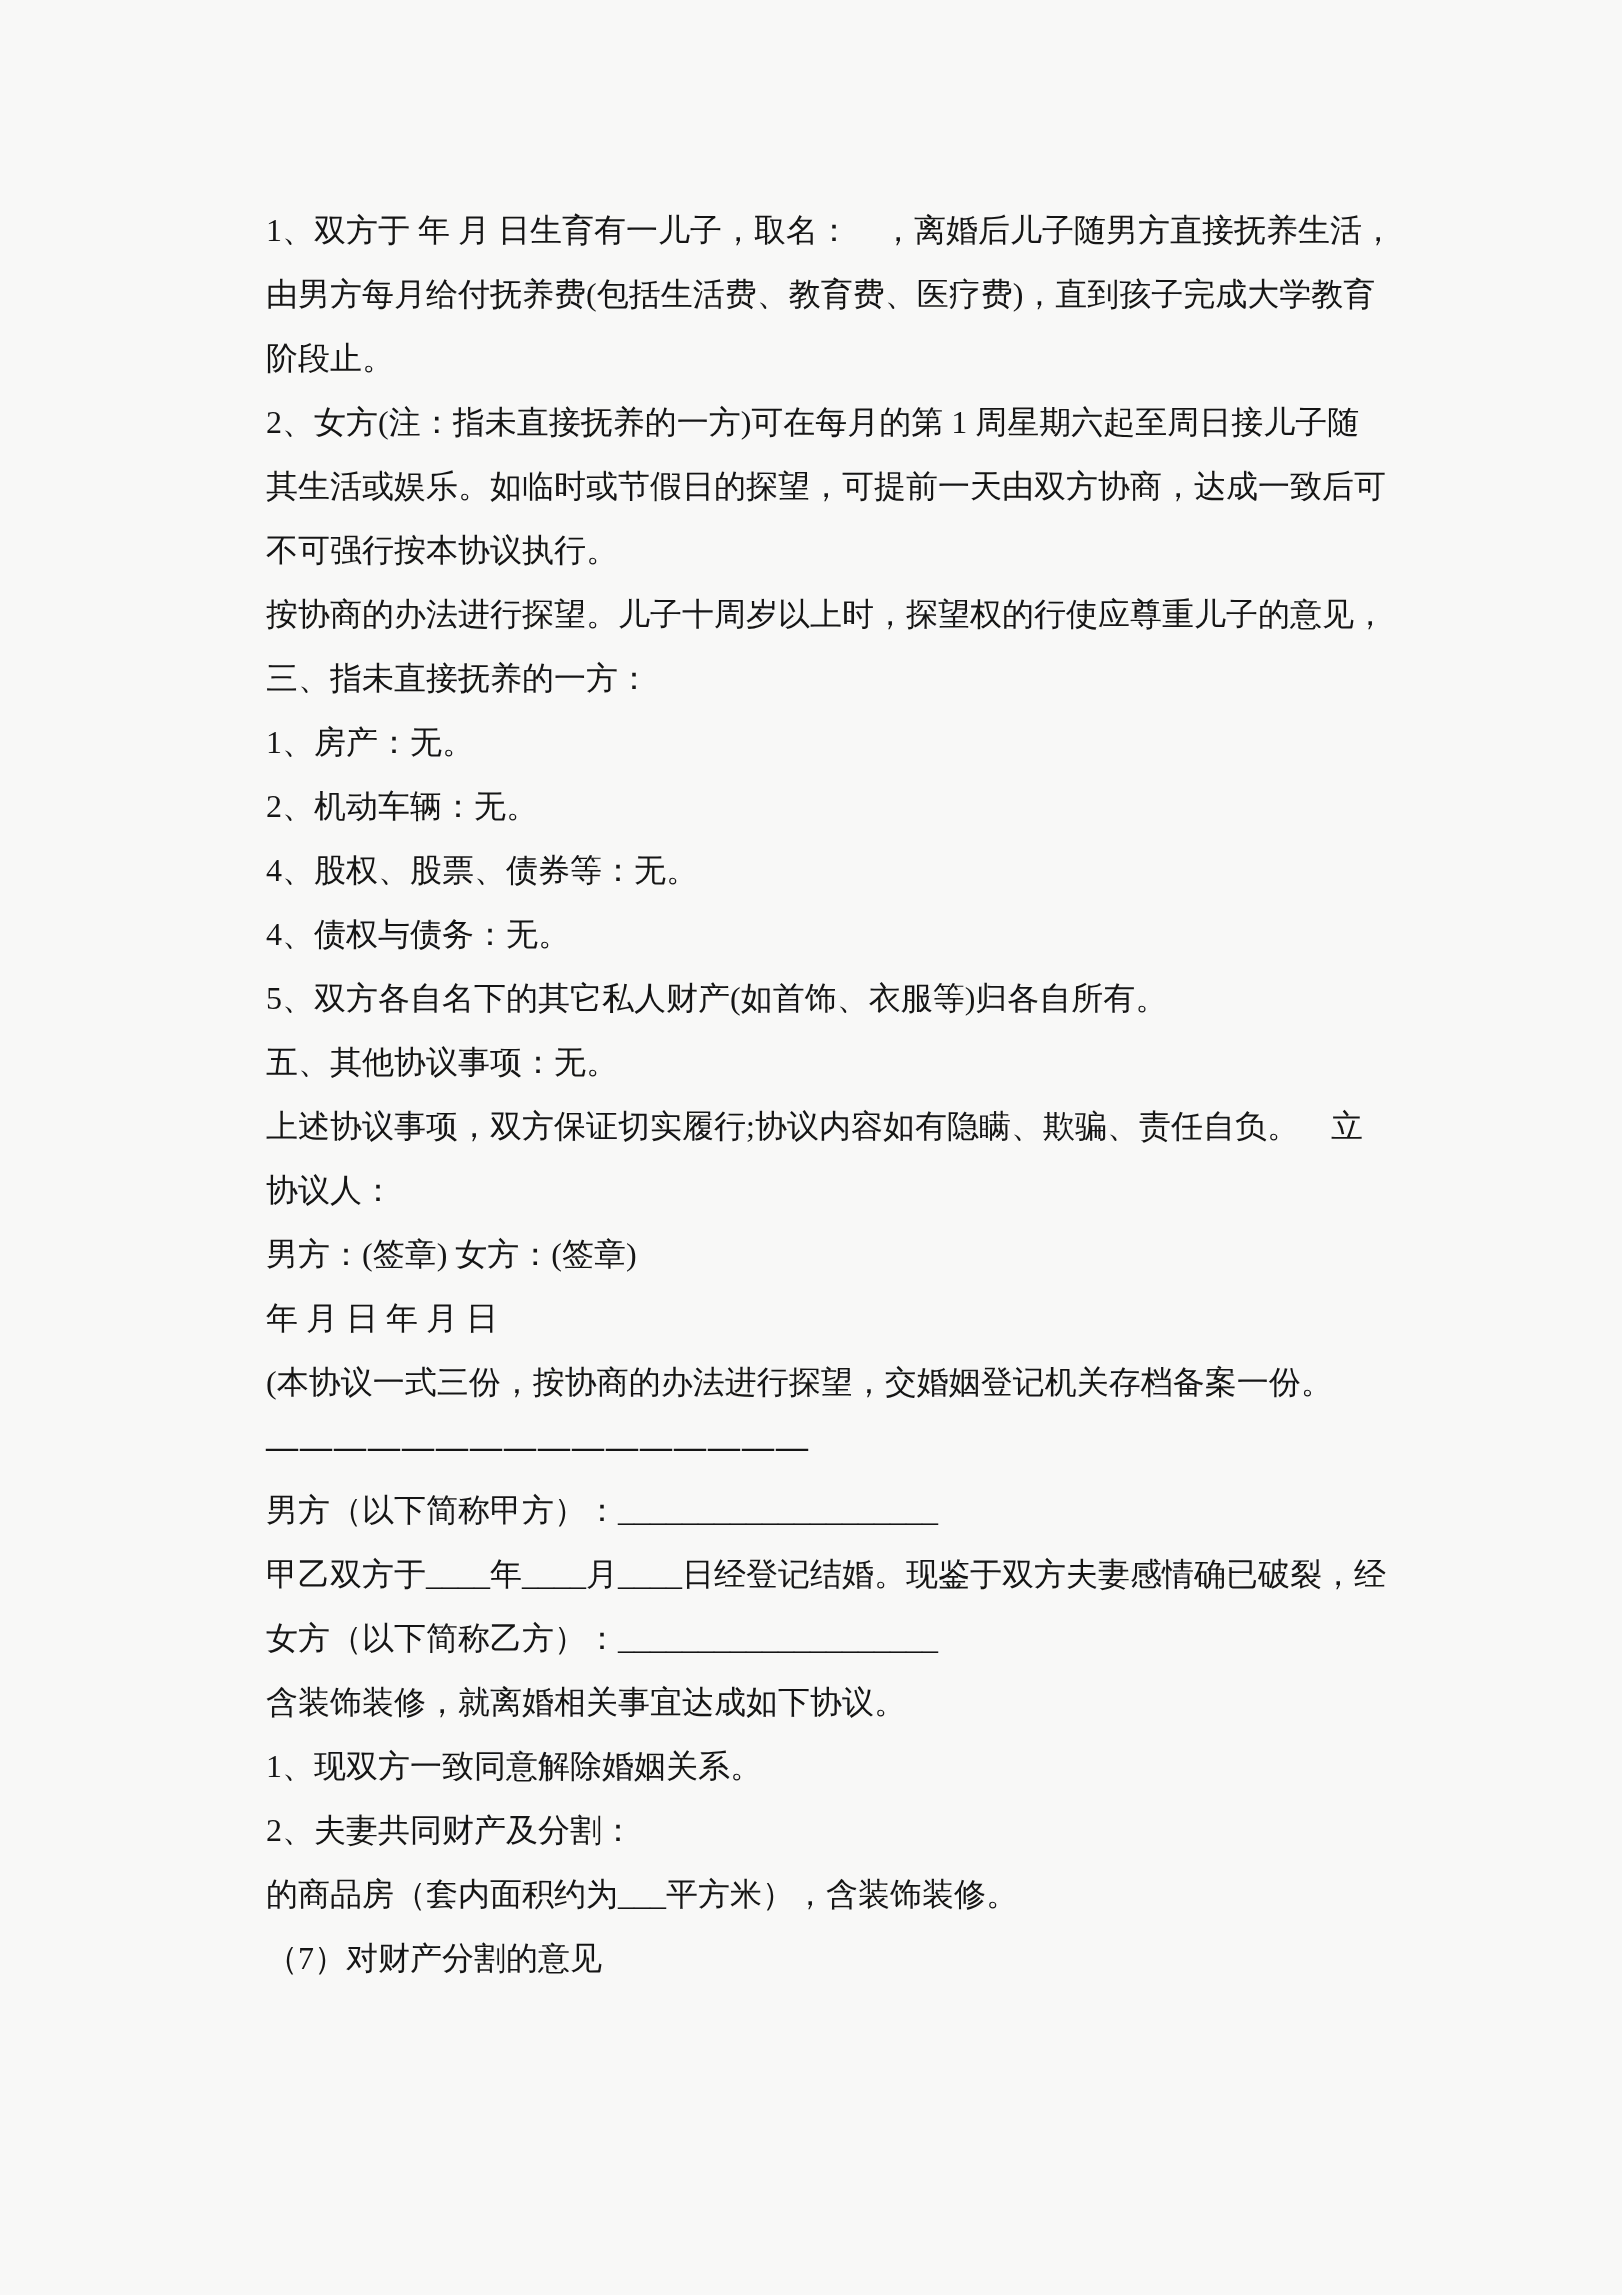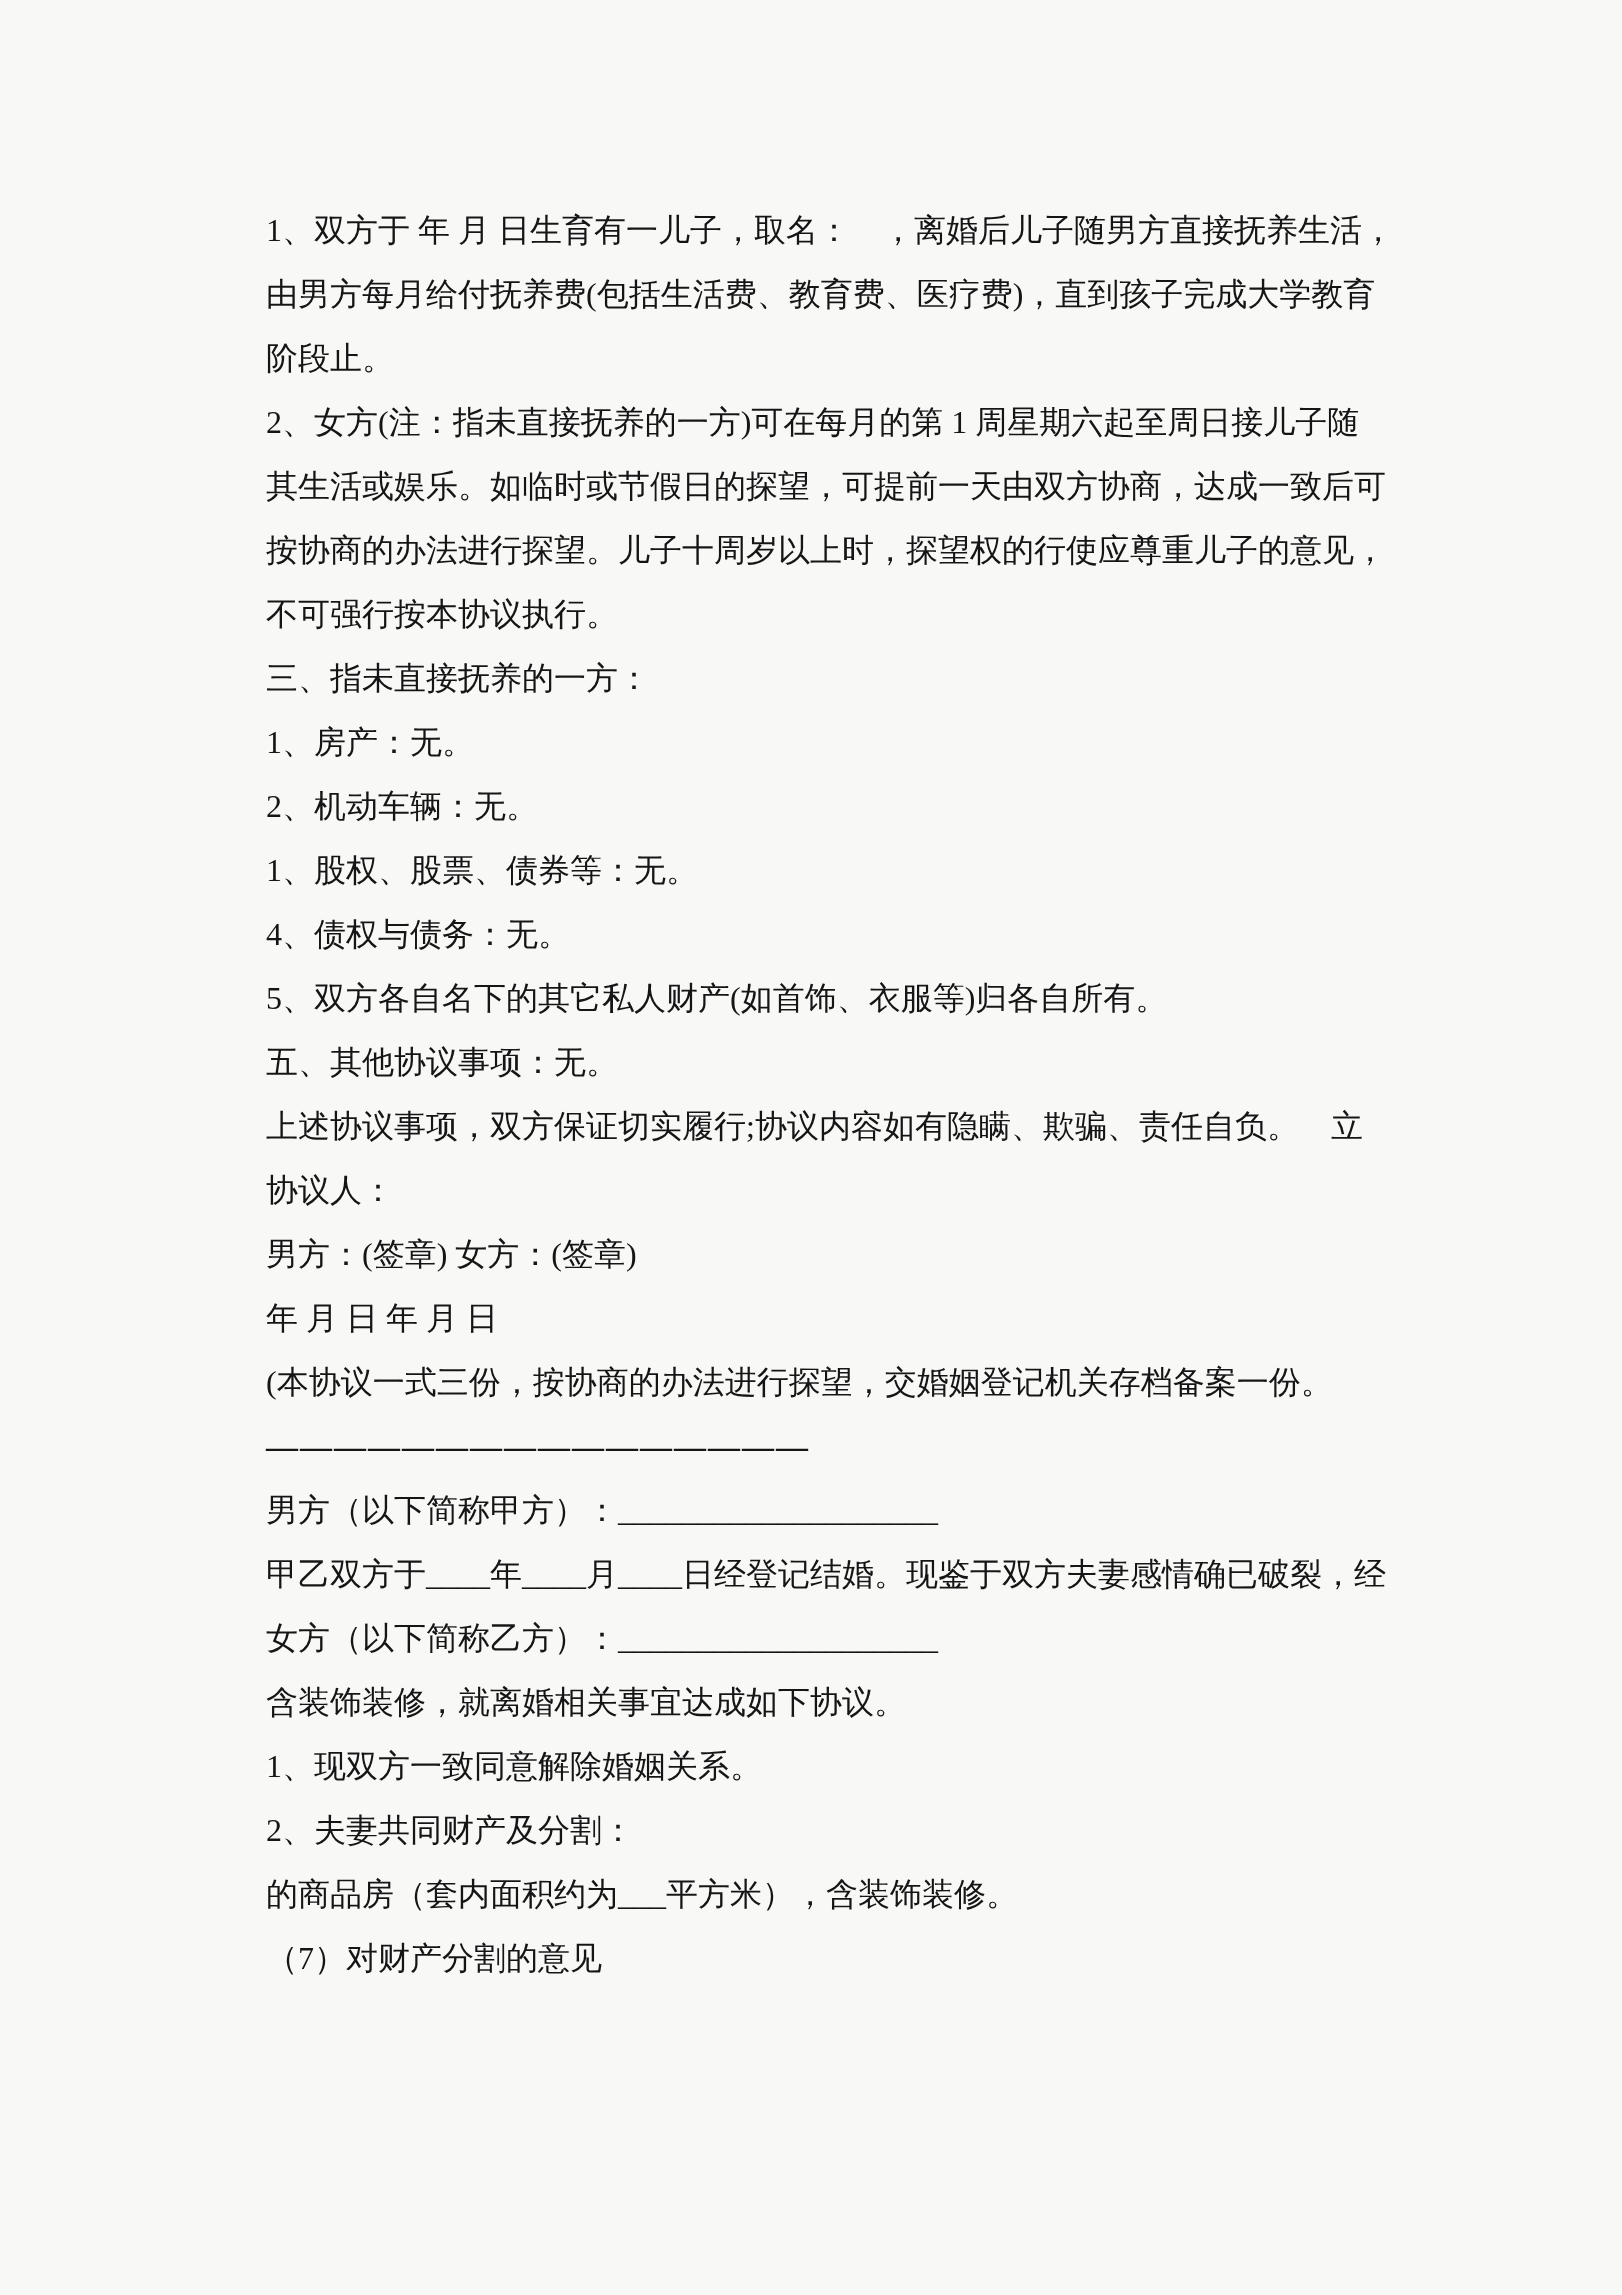--- a/index.html
+++ b/index.html
@@ -43,26 +43,26 @@
 </head>
 <body style="background: rgb(248, 248, 247);">
 
 <div class="page" style="background: rgb(248, 248, 247); color: rgb(21, 21, 21); margin-left: 24px;">
   <div class="content">
       <div class="line">1、双方于 年 月 日生育有一儿子，取名：　，离婚后儿子随男方直接抚养生活，</div>
       <div class="line">由男方每月给付抚养费(包括生活费、教育费、医疗费)，直到孩子完成大学教育</div>
       <div class="line">阶段止。</div>
       <div class="line">2、女方(注：指未直接抚养的一方)可在每月的第 1 周星期六起至周日接儿子随</div>
       <div class="line">其生活或娱乐。如临时或节假日的探望，可提前一天由双方协商，达成一致后可</div>
+      <div class="line">不可强行按本协议执行。</div>
       <div class="line">按协商的办法进行探望。儿子十周岁以上时，探望权的行使应尊重儿子的意见，</div>
-      <div class="line">不可强行按本协议执行。</div>
       <div class="line">三、指未直接抚养的一方：</div>
       <div class="line">1、房产：无。</div>
       <div class="line">2、机动车辆：无。</div>
-      <div class="line">1、股权、股票、债券等：无。</div>
+      <div class="line">4、股权、股票、债券等：无。</div>
       <div class="line">4、债权与债务：无。</div>
       <div class="line">5、双方各自名下的其它私人财产(如首饰、衣服等)归各自所有。</div>
       <div class="line">五、其他协议事项：无。</div>
       <div class="line">上述协议事项，双方保证切实履行;协议内容如有隐瞒、欺骗、责任自负。　立</div>
       <div class="line">协议人：</div>
       <div class="line">男方：(签章) 女方：(签章)</div>
       <div class="line">年 月 日 年 月 日</div>
       <div class="line">(本协议一式三份，按协商的办法进行探望，交婚姻登记机关存档备案一份。</div>
       <div class="line separator">————————————————</div>
       <div class="line">男方（以下简称甲方）：____________________</div>

